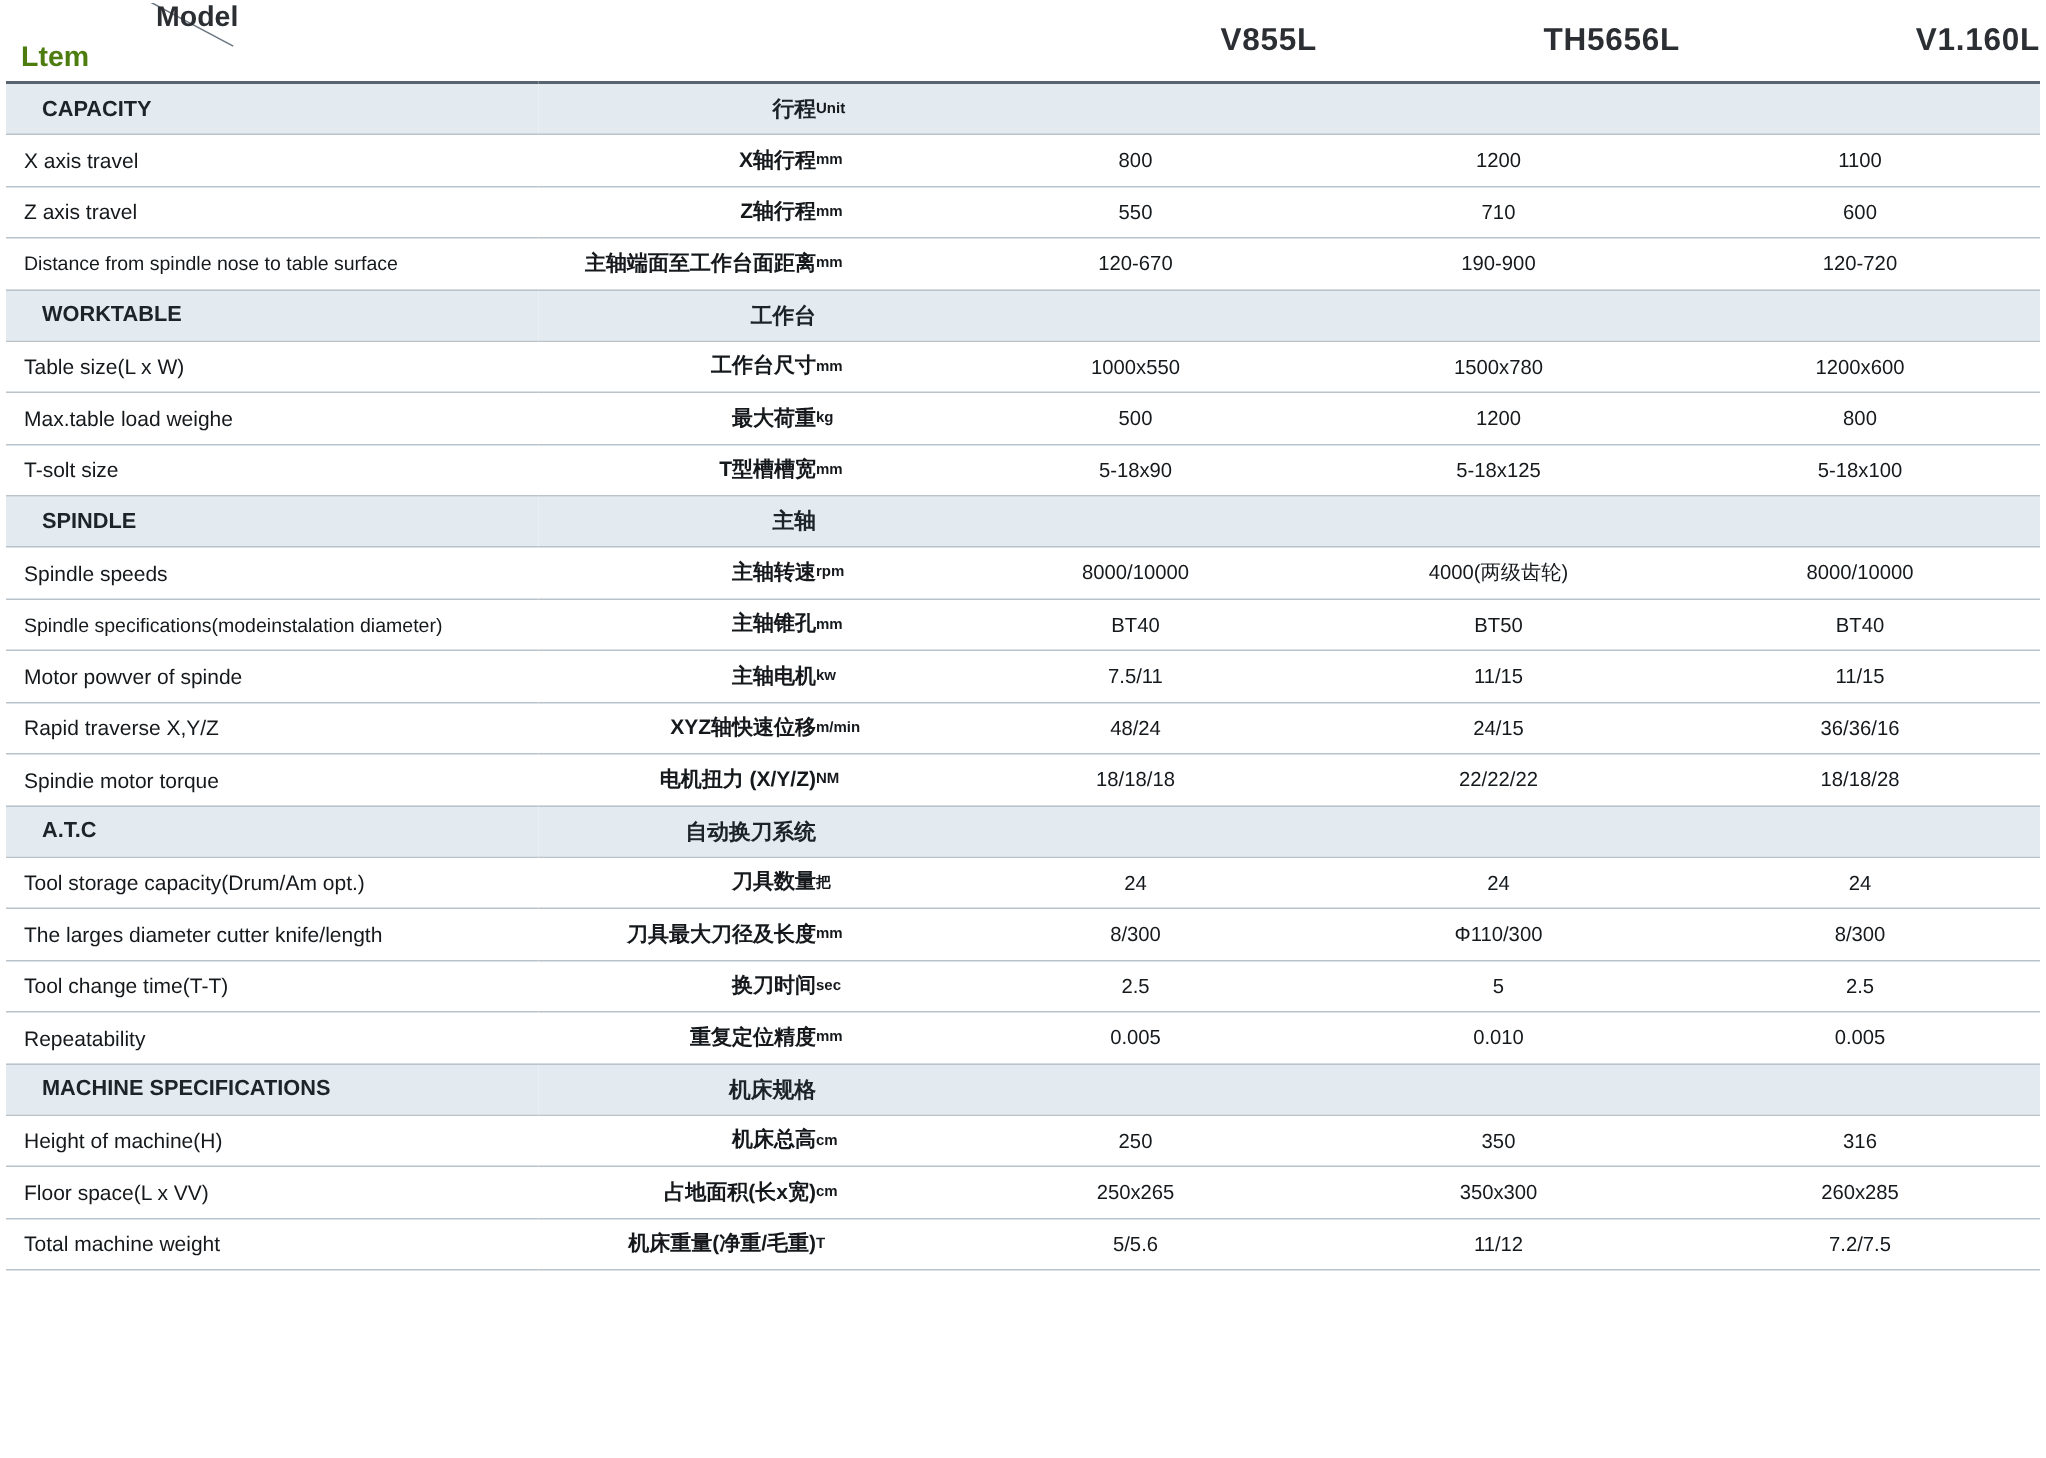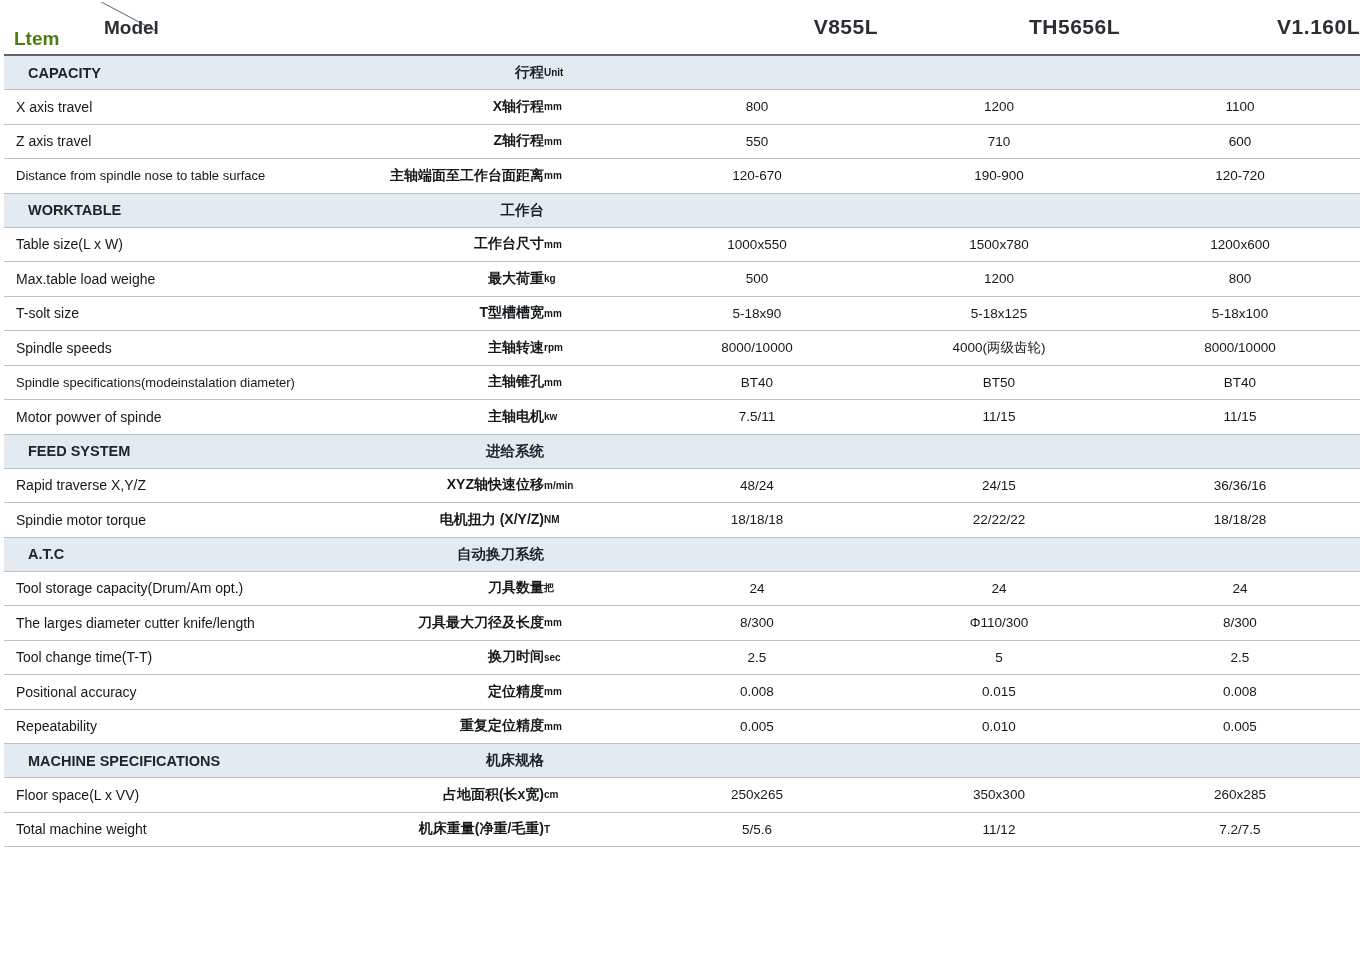--- a/index.html
+++ b/index.html
@@ -67,21 +67,21 @@
     position: absolute;
     left: 10px;
     bottom: 4px;
     font-size: 19px;
     font-weight: bold;
     color: #4d7c0f;
   }
   .corner .model-label {
     position: absolute;
     left: 100px;
-    top: 17px;
+    top: 1px;
     font-size: 19px;
     font-weight: bold;
     color: #2b2f33;
   }
   .model-head {
     text-align: right;
     font-size: 21px;
     font-weight: bold;
     letter-spacing: 0.5px;
     color: #2b2f33;
@@ -220,20 +220,28 @@
         <td class="val">800</td>
       </tr>
       <tr class="data">
         <td class="en">T-solt size</td>
         <td class="cn">T型槽槽宽</td>
         <td class="unit">mm</td>
         <td class="val">5-18x90</td>
         <td class="val">5-18x125</td>
         <td class="val">5-18x100</td>
       </tr>
+      <tr class="section">
+        <td class="en">SPINDLE</td>
+        <td class="cn">主轴</td>
+        <td class="unit"></td>
+        <td class="val"></td>
+        <td class="val"></td>
+        <td class="val"></td>
+      </tr>
       <tr class="data">
         <td class="en">Spindle speeds</td>
         <td class="cn">主轴转速</td>
         <td class="unit">rpm</td>
         <td class="val">8000/10000</td>
         <td class="val">4000(两级齿轮)</td>
         <td class="val">8000/10000</td>
       </tr>
       <tr class="data">
         <td class="en small-en">Spindle specifications(modeinstalation diameter)</td>
@@ -244,28 +252,20 @@
         <td class="val">BT40</td>
       </tr>
       <tr class="data">
         <td class="en">Motor powver of spinde</td>
         <td class="cn">主轴电机</td>
         <td class="unit">kw</td>
         <td class="val">7.5/11</td>
         <td class="val">11/15</td>
         <td class="val">11/15</td>
       </tr>
-      <tr class="section">
-        <td class="en">FEED SYSTEM</td>
-        <td class="cn">进给系统</td>
-        <td class="unit"></td>
-        <td class="val"></td>
-        <td class="val"></td>
-        <td class="val"></td>
-      </tr>
       <tr class="data">
         <td class="en">Rapid traverse X,Y/Z</td>
         <td class="cn">XYZ轴快速位移</td>
         <td class="unit">m/min</td>
         <td class="val">48/24</td>
         <td class="val">24/15</td>
         <td class="val">36/36/16</td>
       </tr>
       <tr class="data">
         <td class="en">Spindie motor torque</td>
@@ -301,42 +301,42 @@
       </tr>
       <tr class="data">
         <td class="en">Tool change time(T-T)</td>
         <td class="cn">换刀时间</td>
         <td class="unit">sec</td>
         <td class="val">2.5</td>
         <td class="val">5</td>
         <td class="val">2.5</td>
       </tr>
       <tr class="data">
-        <td class="en">Positional accuracy</td>
-        <td class="cn">定位精度</td>
-        <td class="unit">mm</td>
-        <td class="val">0.008</td>
-        <td class="val">0.015</td>
-        <td class="val">0.008</td>
-      </tr>
-      <tr class="data">
         <td class="en">Repeatability</td>
         <td class="cn">重复定位精度</td>
         <td class="unit">mm</td>
         <td class="val">0.005</td>
         <td class="val">0.010</td>
         <td class="val">0.005</td>
       </tr>
       <tr class="section">
         <td class="en">MACHINE SPECIFICATIONS</td>
         <td class="cn">机床规格</td>
         <td class="unit"></td>
         <td class="val"></td>
         <td class="val"></td>
         <td class="val"></td>
+      </tr>
+      <tr class="data">
+        <td class="en">Height of machine(H)</td>
+        <td class="cn">机床总高</td>
+        <td class="unit">cm</td>
+        <td class="val">250</td>
+        <td class="val">350</td>
+        <td class="val">316</td>
       </tr>
       <tr class="data">
         <td class="en">Floor space(L x VV)</td>
         <td class="cn">占地面积(长x宽)</td>
         <td class="unit">cm</td>
         <td class="val">250x265</td>
         <td class="val">350x300</td>
         <td class="val">260x285</td>
       </tr>
       <tr class="data last">

